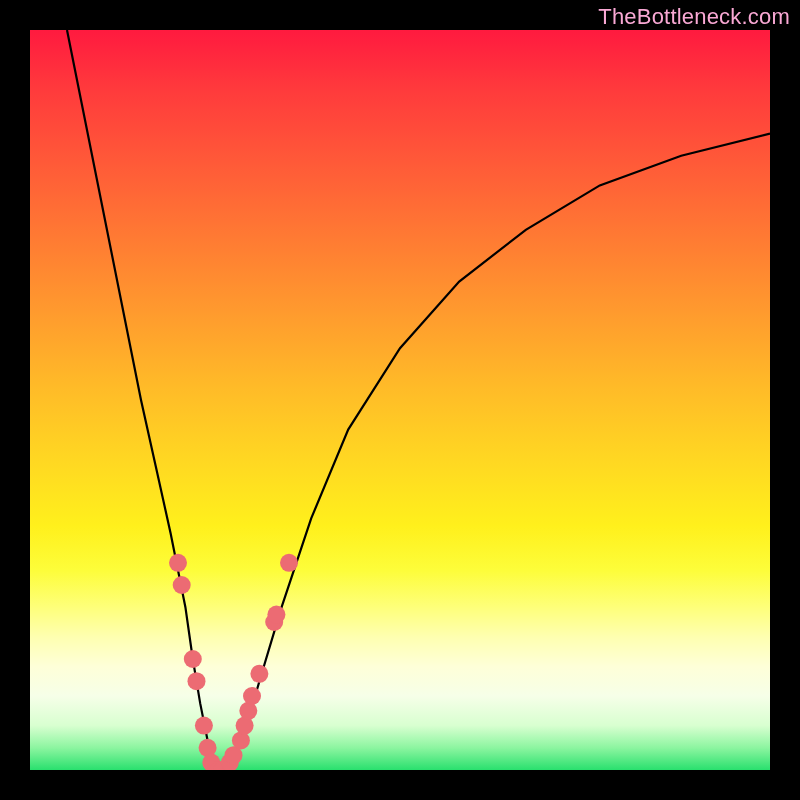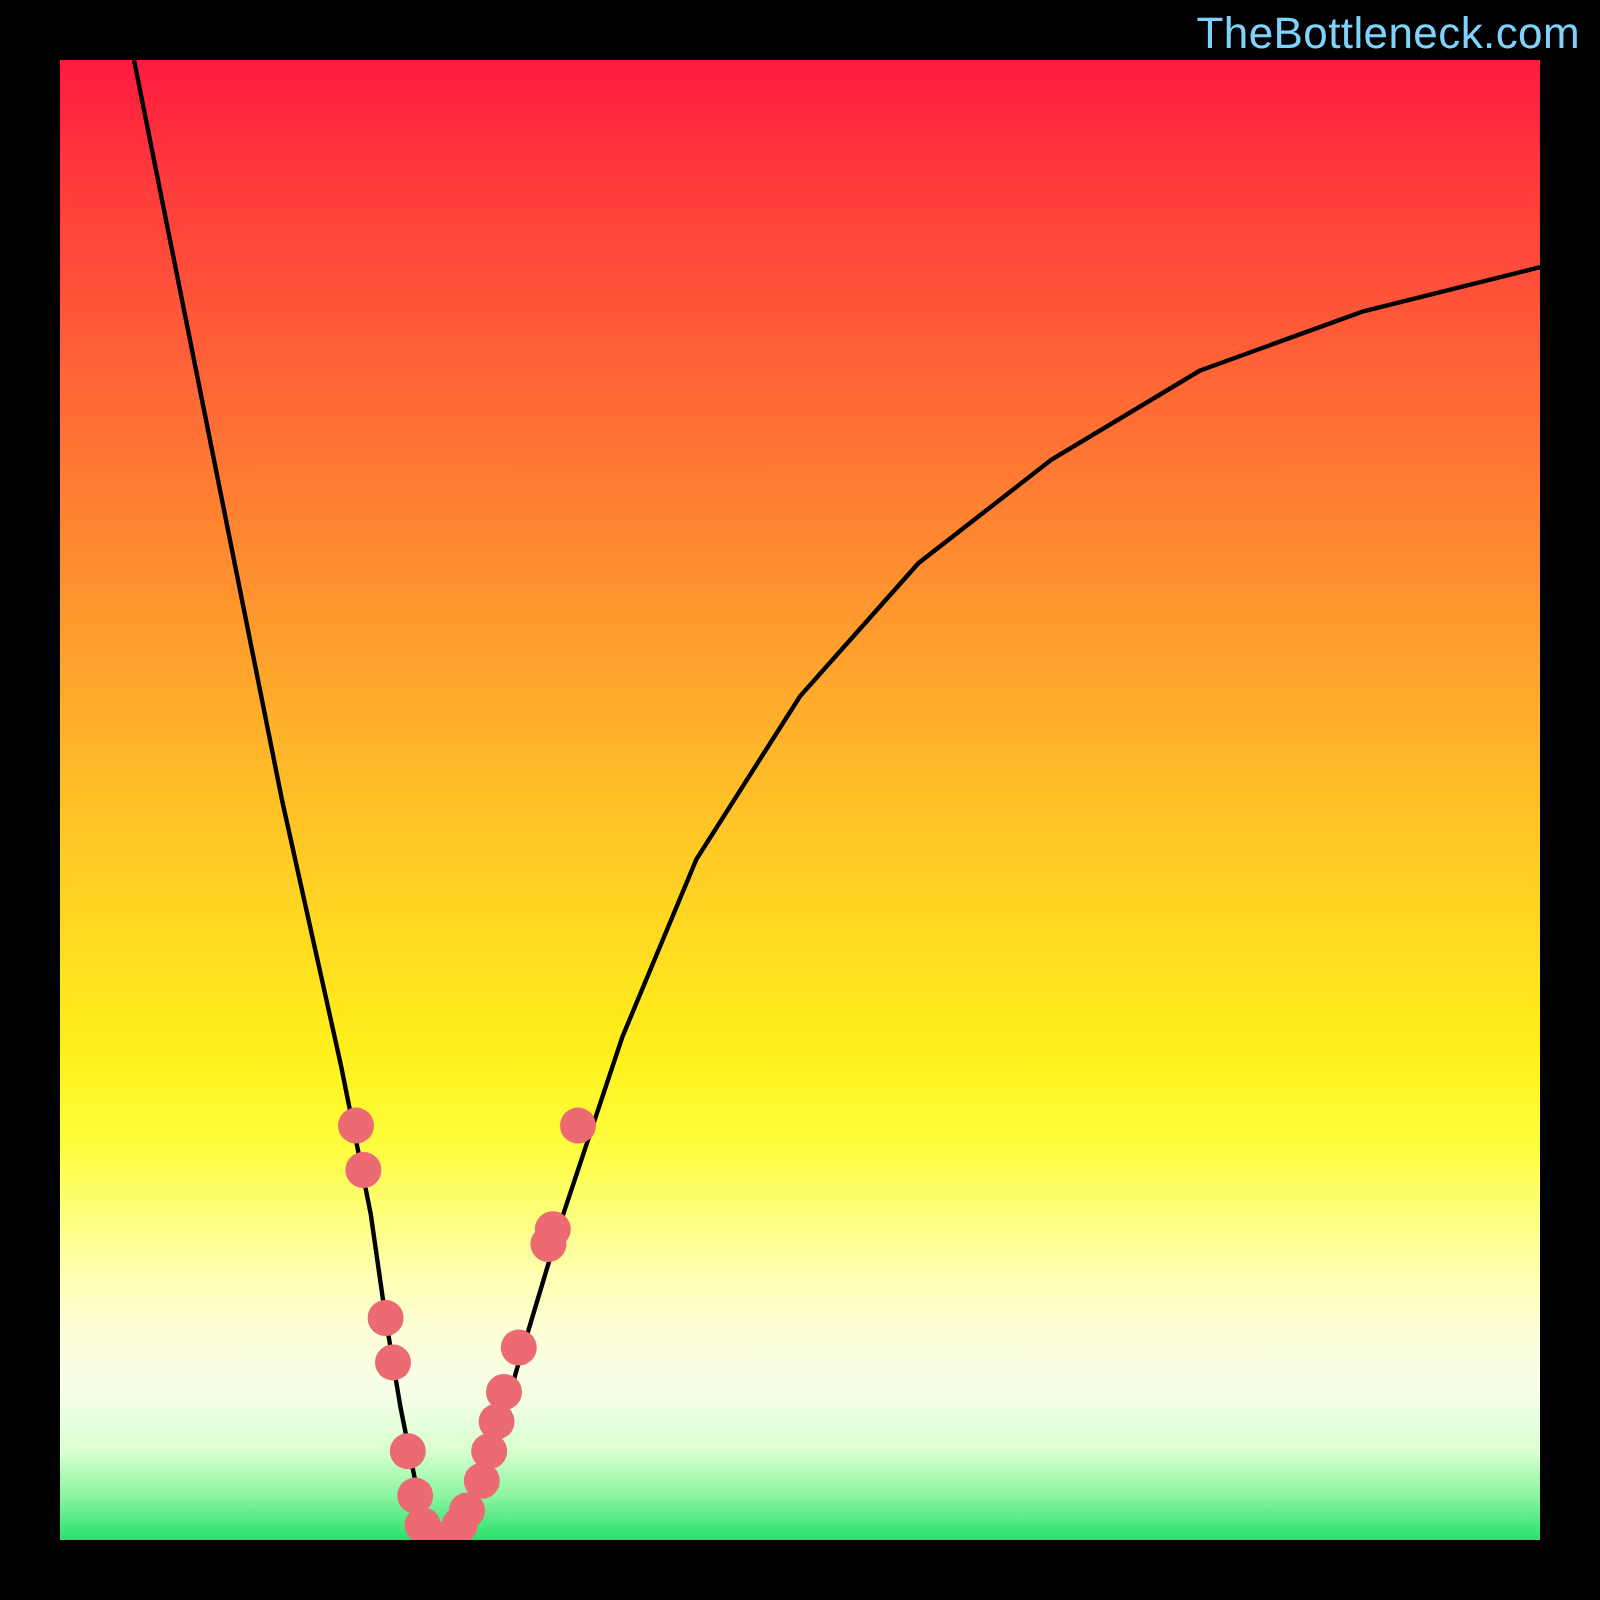--- a/index.html
+++ b/index.html
@@ -46,21 +46,21 @@
       #f6ffe8 90%,
       #d8ffd0 94%,
       #8cf5a0 97%,
       #29e06e 100%
     );
   }
   .watermark {
     position: absolute;
     top: 4px;
     right: 10px;
-    color: #7dd3fc;
+    color: #f9a8d4;
     font-size: 22px;
     font-weight: 500;
     letter-spacing: 0.2px;
     user-select: none;
   }
   svg.curve {
     position: absolute;
     inset: 0;
   }
 </style>

